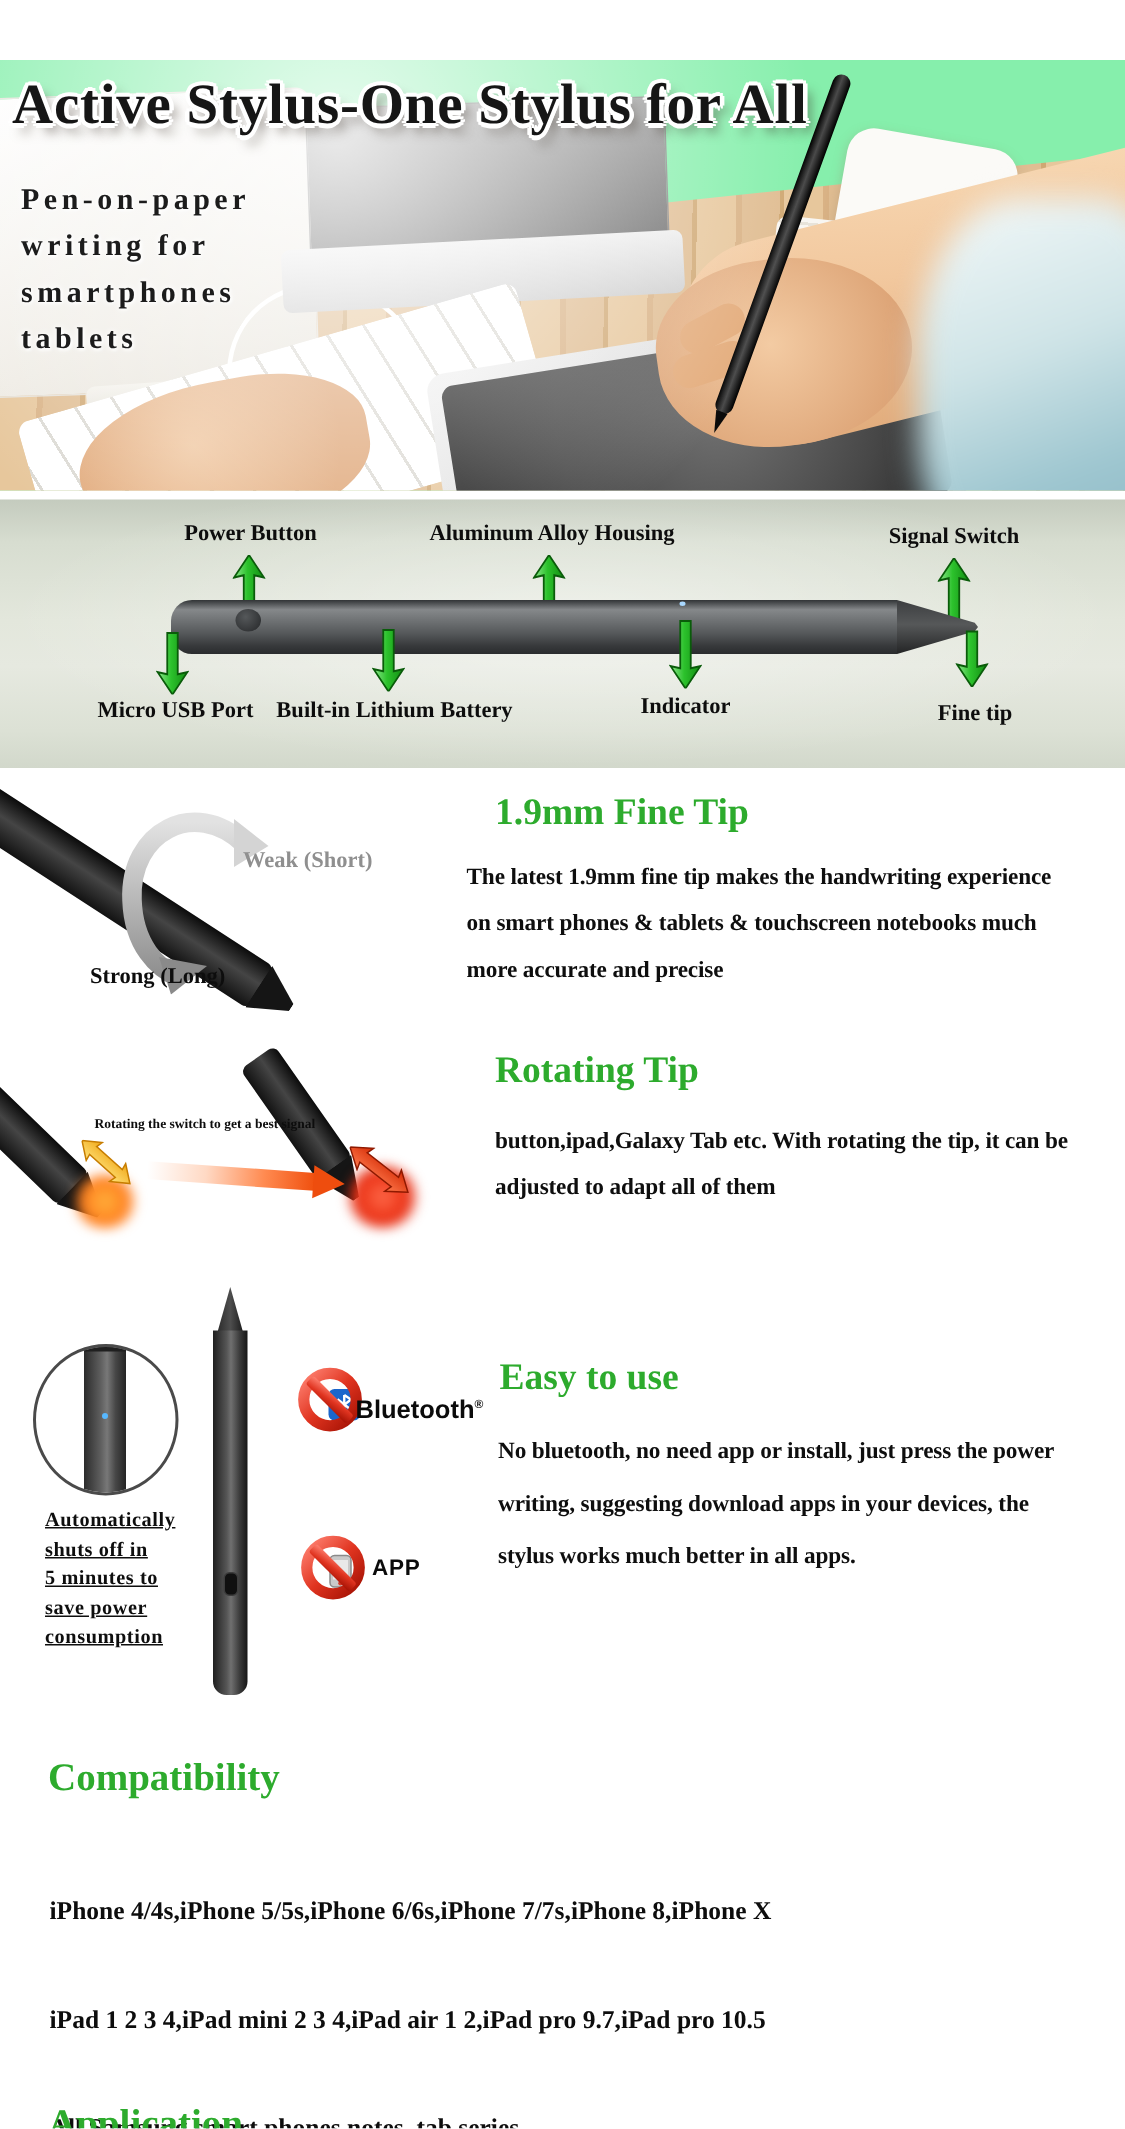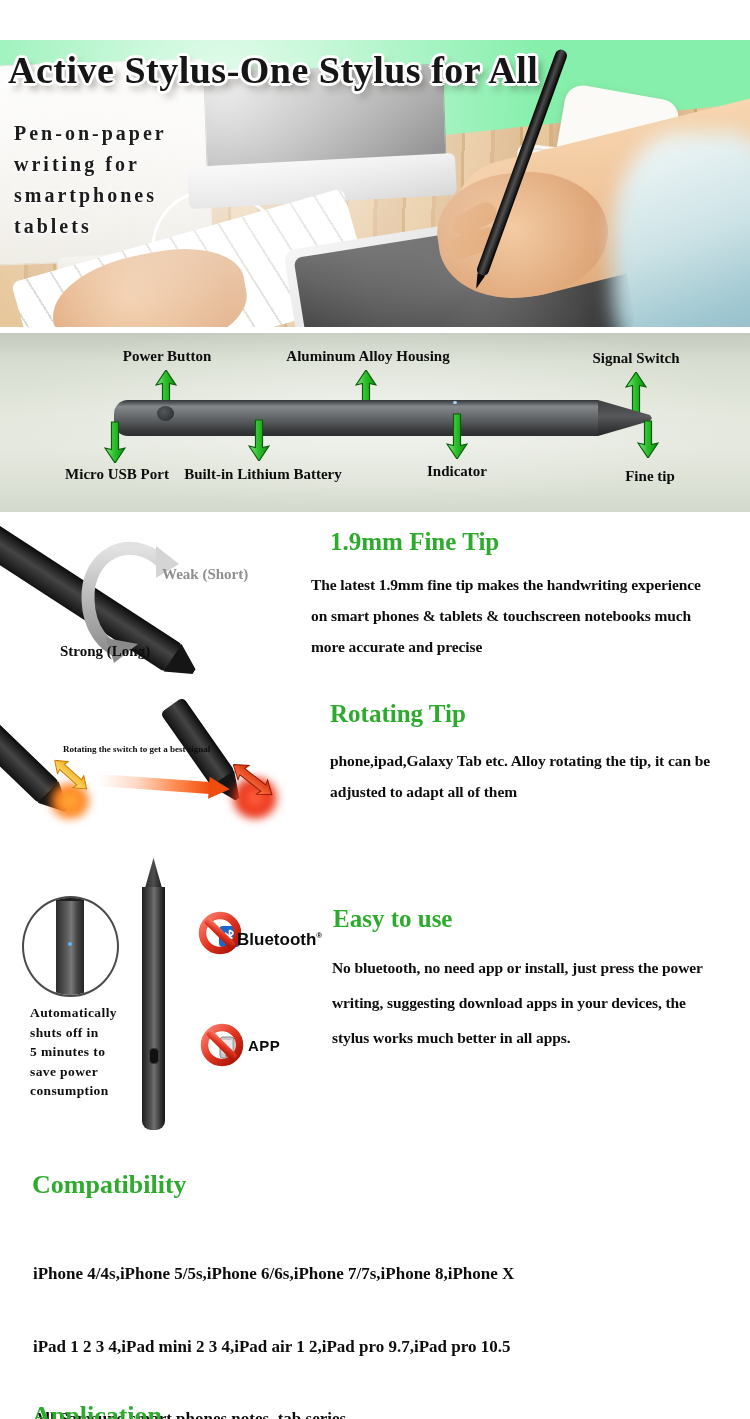--- a/index.html
+++ b/index.html
@@ -91,21 +91,21 @@
     background:linear-gradient(90deg,rgba(255,255,255,.15),#ffd9c4 35%,#ff8a50 70%,#f0500f);}
   .rot-arrow:after{content:"";position:absolute;right:-20px;top:-5px;width:0;height:0;
     border-left:21px solid #ee4d0e;border-top:11px solid transparent;border-bottom:11px solid transparent;}
 
   .magnifier{position:absolute;width:93px;height:97px;border:2px solid #4a4a4a;border-radius:50%;
     overflow:hidden;background:#fff;}
   .mag-pen{position:absolute;left:32px;top:-4px;width:28px;height:110px;
     background:linear-gradient(90deg,#2b2b2b,#5f5f5f 40%,#787878 55%,#474747 75%,#242424);}
   .mag-pen:before{content:"";position:absolute;left:0;top:0;width:100%;height:7px;background:#1f1f1f;}
   .mag-led{position:absolute;left:12px;top:48px;width:4px;height:4px;border-radius:50%;background:#57b8ff;}
-  .auto-text{position:absolute;font-size:13.5px;font-weight:bold;letter-spacing:.4px;line-height:19.5px;color:#0e0e0e;}
+  .auto-text{position:absolute;font-size:13.5px;font-weight:bold;letter-spacing:.4px;line-height:19.5px;color:#0e0e0e;text-decoration:underline;}
 
   .vpen{position:absolute;left:142px;top:-22px;width:23px;height:272px;}
   .vpen-tip{position:absolute;left:3px;top:0;width:17px;height:30px;
     clip-path:polygon(50% 0,100% 100%,0 100%);background:linear-gradient(90deg,#2c2c2c,#4e4e4e,#1d1d1d);}
   .vpen-body{position:absolute;left:0;top:29px;width:23px;height:243px;border-radius:0 0 9px 9px;
     background:linear-gradient(90deg,#1f1f1f,#565656 40%,#707070 52%,#3a3a3a 78%,#161616);}
   .vpen-btn{position:absolute;left:7px;top:190px;width:8px;height:14px;border-radius:4px;
     background:#101010;border:1px solid #3c3c3c;}
 
   .icon-label{position:absolute;font-family:"Liberation Sans","DejaVu Sans",sans-serif;font-weight:bold;color:#0b0b0b;white-space:nowrap;}
@@ -256,21 +256,21 @@
     <svg style="position:absolute;left:62px;top:58px;transform:rotate(-48deg);" width="18" height="44" viewBox="0 0 18 44">
       <polygon points="9,0 17,11 12.5,10 12.5,33 17,32 9,43 1,32 5.5,33 5.5,10 1,11" fill="url(#yg)" stroke="#c77d00" stroke-width="1"></polygon>
       </svg>
     <div class="rot-arrow" style="left:98px;top:83px;width:112px;transform:rotate(4deg);"></div>
     <svg style="position:absolute;left:243px;top:60px;transform:rotate(-52deg);" width="20" height="50" viewBox="0 0 20 50">
       <polygon points="10,0 19,13 14,11.5 14,38 19,36.5 10,49 1,36.5 6,38 6,11.5 1,13" fill="url(#rg2)" stroke="#8f1900" stroke-width="1"></polygon>
       </svg>
 
     <div class="sec-head" style="left:330px;top:5px;">Rotating Tip</div>
     <div class="body-lines" style="left:330px;top:50px;">
-      <div>phone,ipad,Galaxy Tab etc. Alloy rotating the tip, it can be</div>
+      <div>button,ipad,Galaxy Tab etc. With rotating the tip, it can be</div>
       <div>adjusted to adapt all of them</div>
     </div>
   </div>
 
   <div class="sec" style="top:880px;height:265px;">
     <div class="vpen">
       <div class="vpen-tip"></div>
       <div class="vpen-body"></div>
       <div class="vpen-btn"></div>
     </div>

